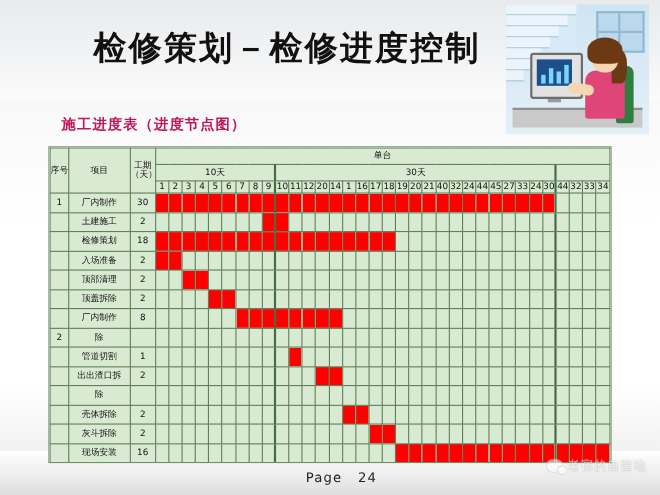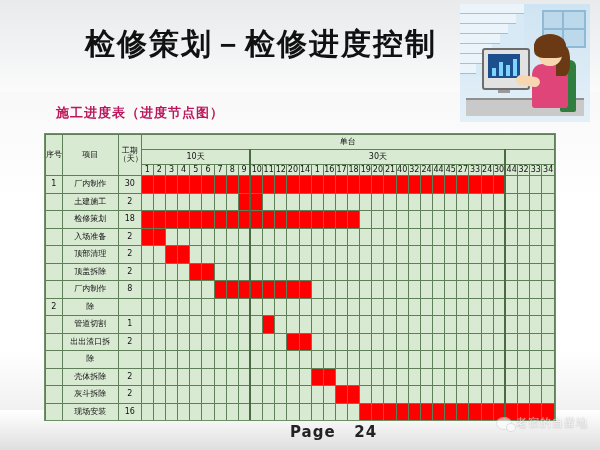--- a/index.html
+++ b/index.html
@@ -188,24 +188,24 @@
     font-size: 8.5px;
   }
   td.cell { height: 16.5px; }
   td.cell.on { background: #ff0000; border-color: #5f7f58; }
 
   .thick-right { border-right: 2px solid #4a6a44 !important; }
 
   
   .page-num {
     position: absolute;
-    left: 290px;
+    left: 278px;
     bottom: 9px;
-    font-size: 15px;
-    font-weight: bold;
+    font-size: 12px;
+    font-weight: normal;
     color: #222;
     letter-spacing: 1px;
   }
   .watermark {
     position: absolute;
     right: 12px;
     bottom: 20px;
     display: flex;
     align-items: flex-end;
     gap: 4px;

